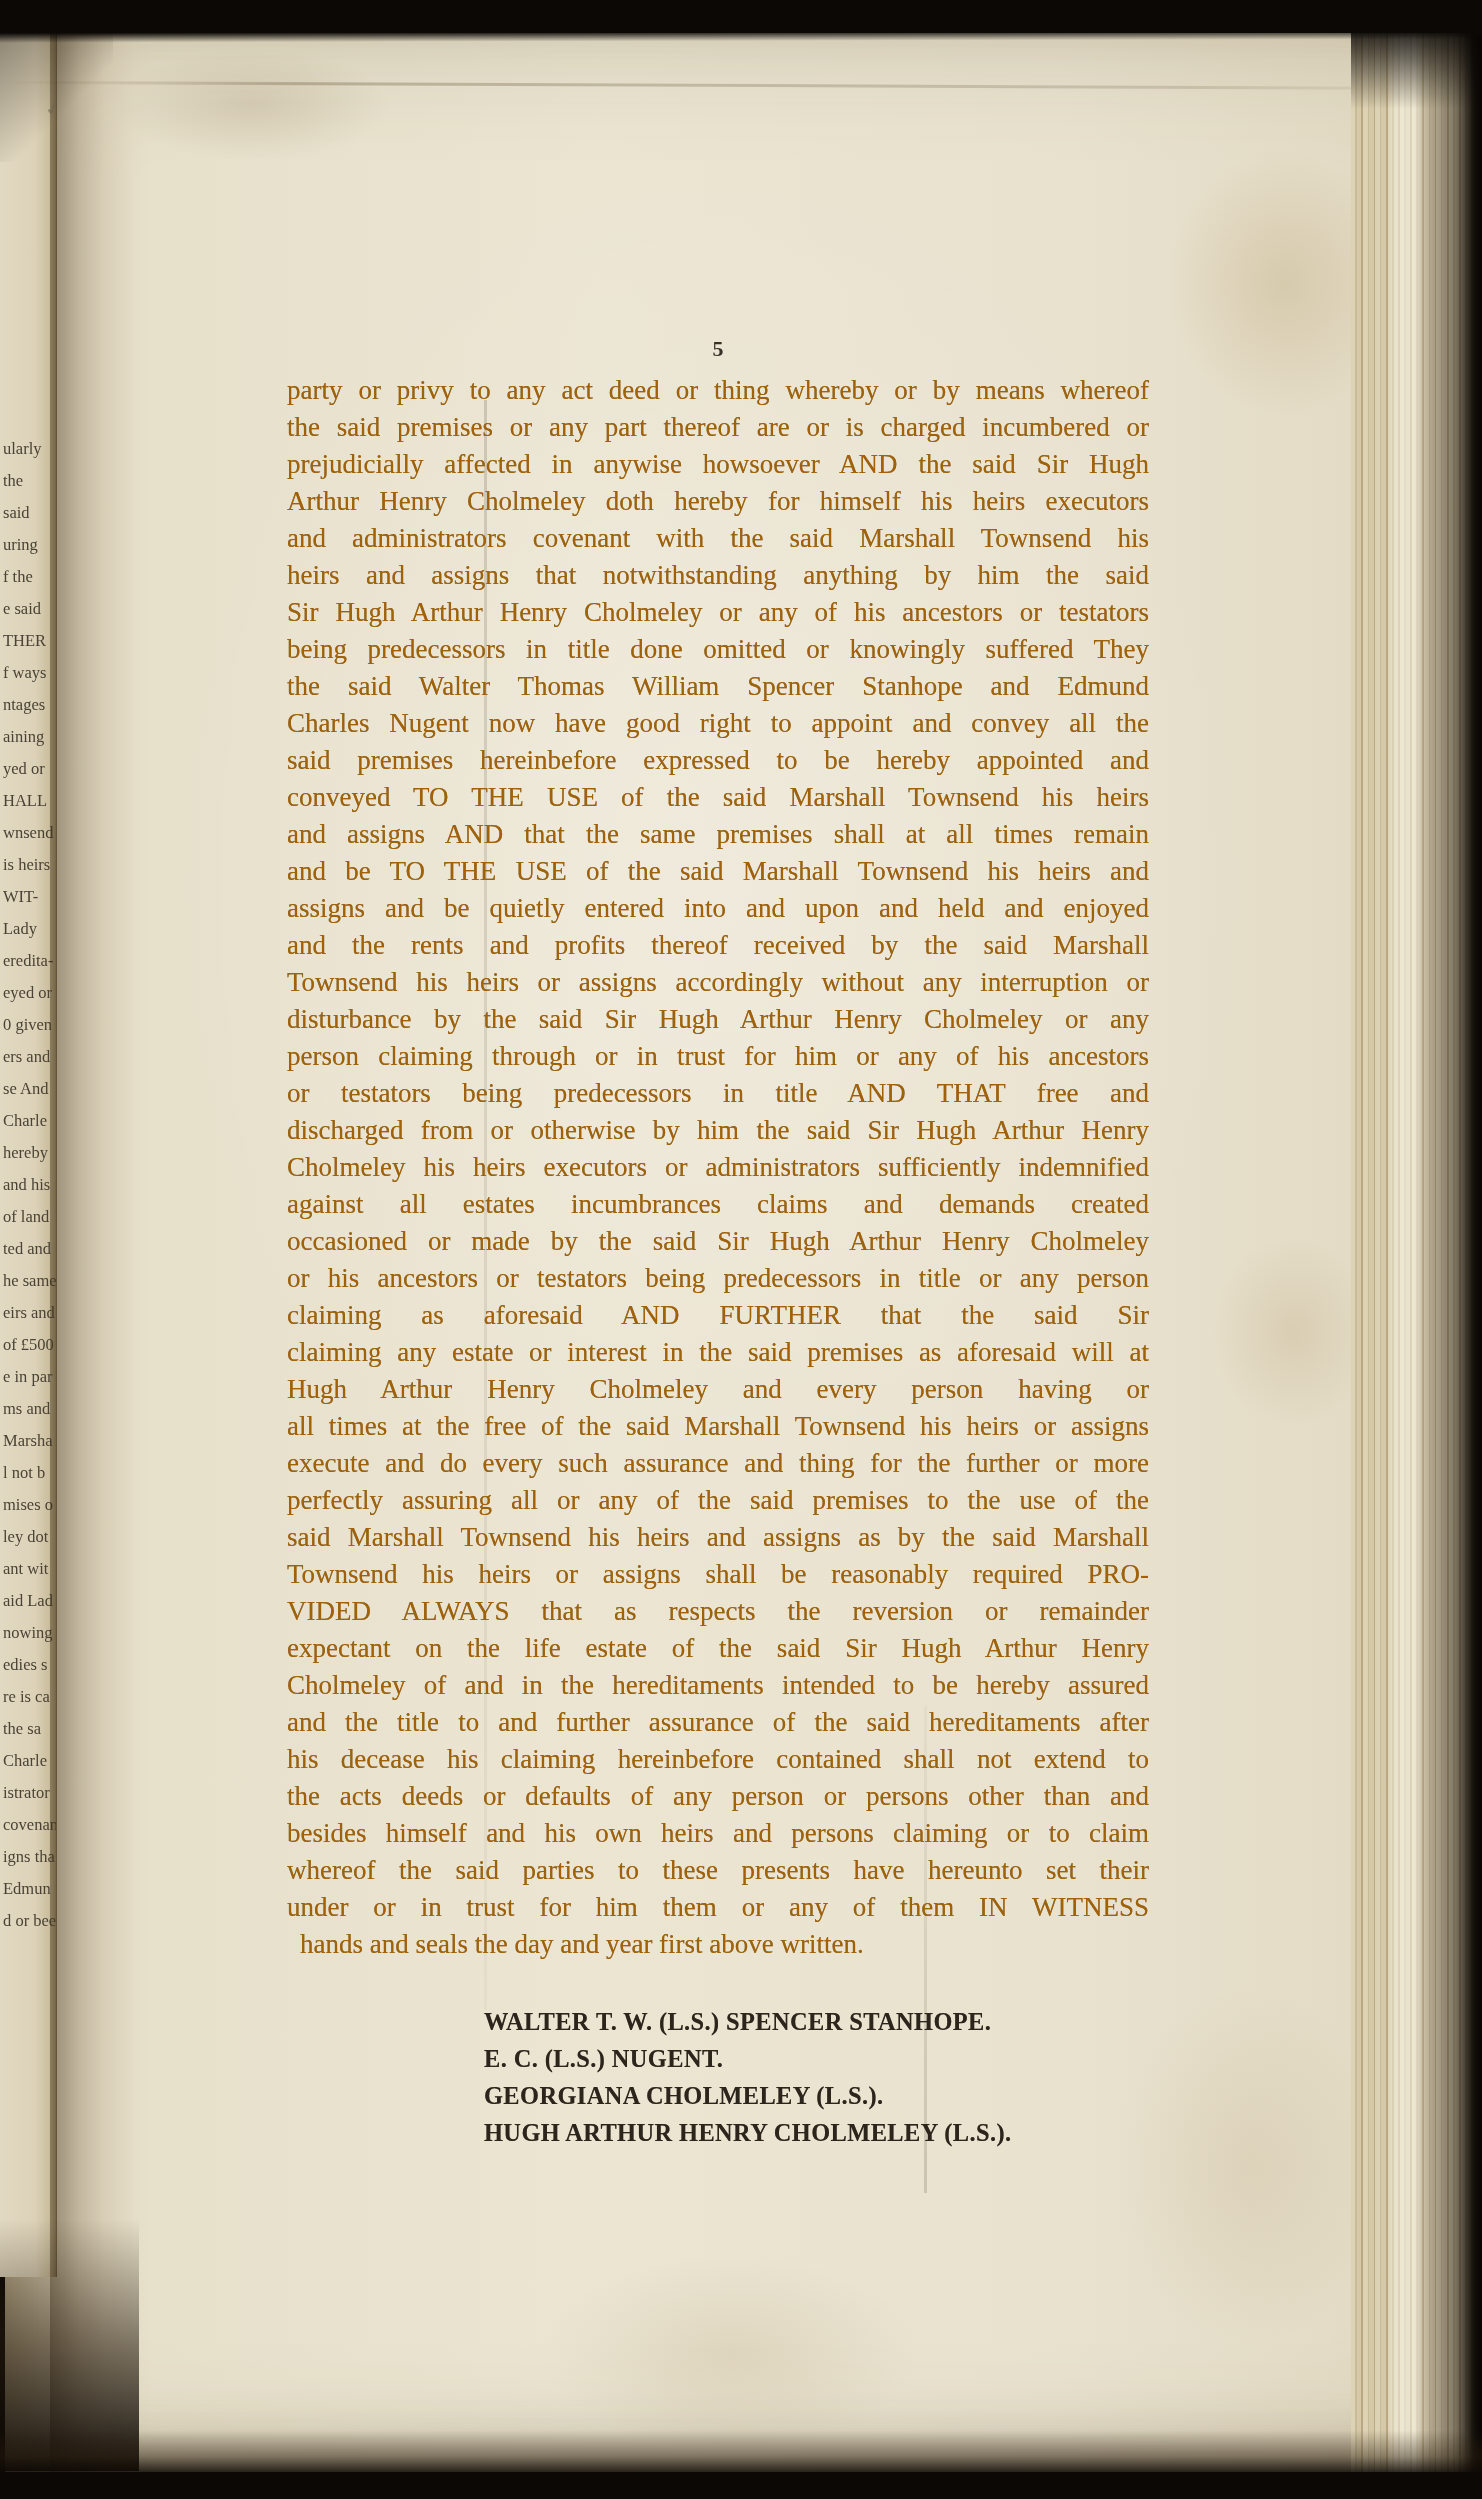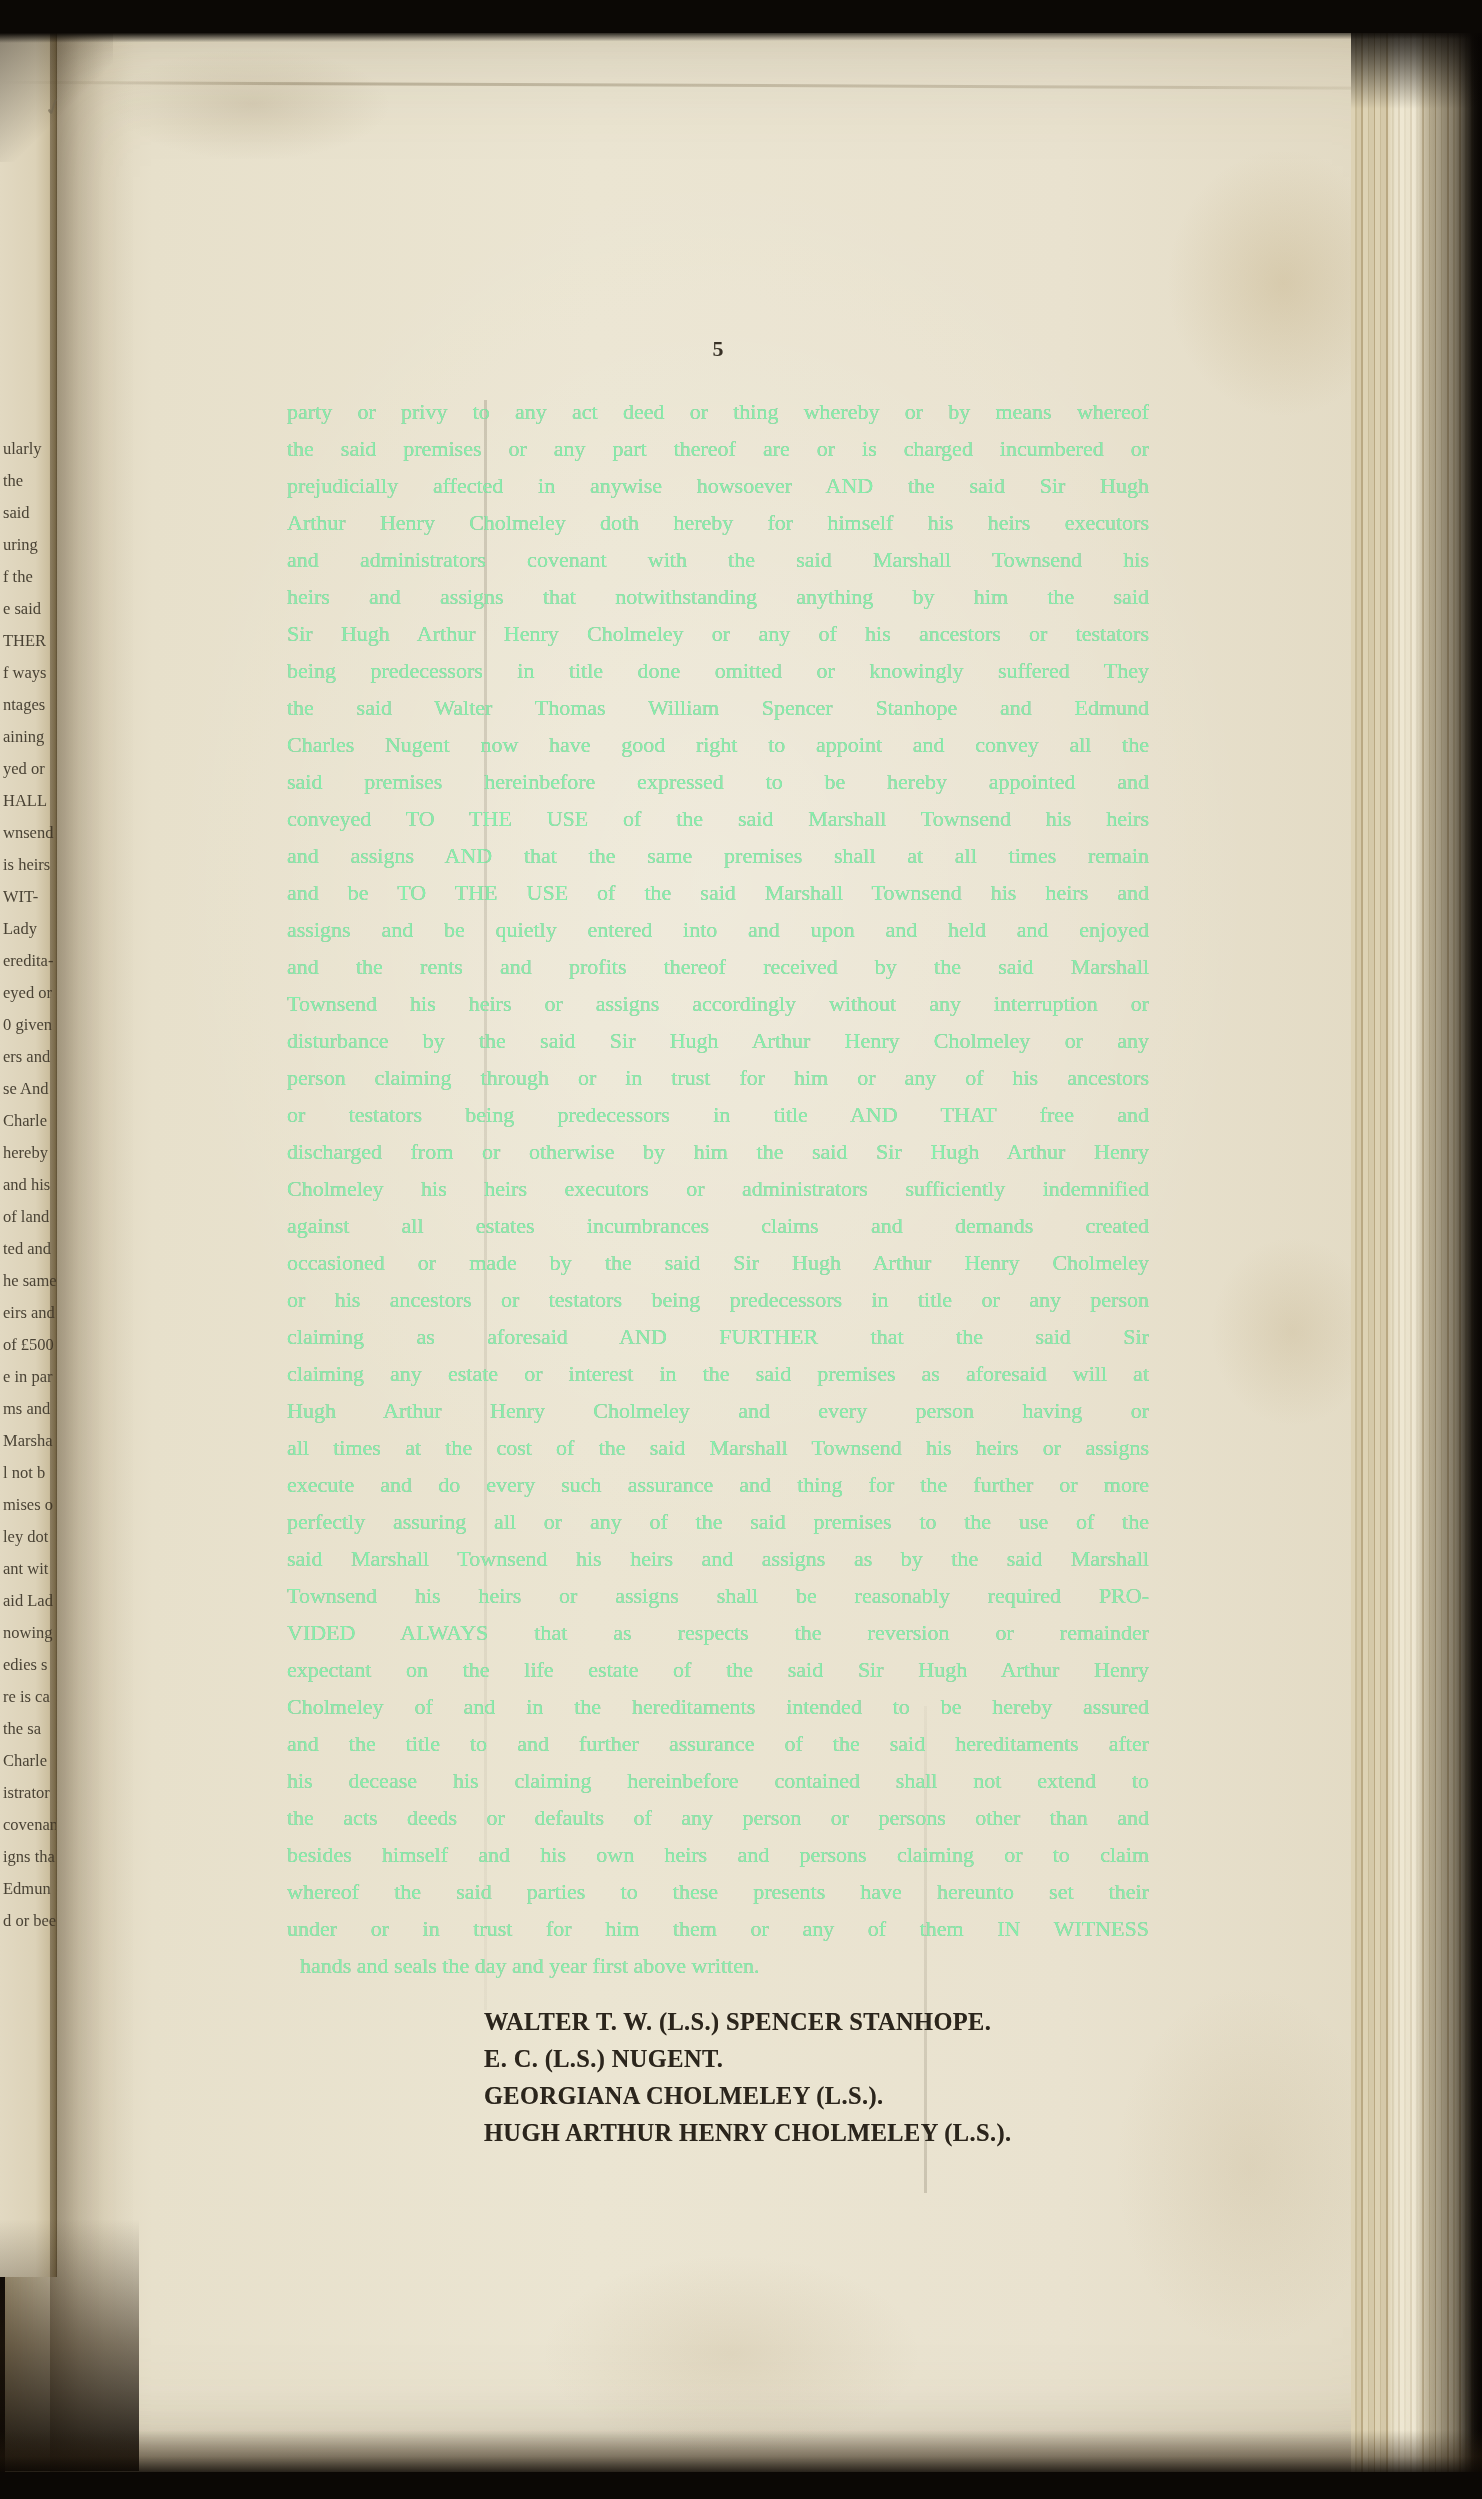--- a/index.html
+++ b/index.html
@@ -78,22 +78,22 @@
     position:absolute; left:44px; top:94px; z-index:3;
     font-size:22.6px; color:rgba(108,98,78,.6); transform:rotate(-18deg);
   }
 
   
   .page-number {
     position:absolute; left:287px; top:336px; width:862px; z-index:5;
     text-align:center; font-size:22px; font-weight:bold; color:#383126;
   }
   .text-block {
-    position:absolute; left:287px; top:393px; width:862px; z-index:5;
-    font-size:22px; color:#86efac;
+    position:absolute; left:287px; top:372px; width:862px; z-index:5;
+    font-size:27px; color:#a16207;
     text-shadow:0 0 0.4px rgba(50,40,30,.45);
   }
   .body-line {
     height:37px; line-height:37px; overflow:hidden;
     text-align:justify; text-align-last:justify;
   }
   .body-line:last-child { text-align-last:left;margin-left:13px; }
   .signatures {
     position:absolute; left:484px; top:1970px; z-index:5;
     font-size:24.4px; font-weight:bold; color:#2b251c; letter-spacing:0.4px;
@@ -197,21 +197,21 @@
     <div class="body-line">person claiming through or in trust for him or any of his ancestors</div>
     <div class="body-line">or testators being predecessors in title AND THAT free and</div>
     <div class="body-line">discharged from or otherwise by him the said Sir Hugh Arthur Henry</div>
     <div class="body-line">Cholmeley his heirs executors or administrators sufficiently indemnified</div>
     <div class="body-line">against all estates incumbrances claims and demands created</div>
     <div class="body-line">occasioned or made by the said Sir Hugh Arthur Henry Cholmeley</div>
     <div class="body-line">or his ancestors or testators being predecessors in title or any person</div>
     <div class="body-line">claiming as aforesaid AND FURTHER that the said Sir</div>
     <div class="body-line">claiming any estate or interest in the said premises as aforesaid will at</div>
     <div class="body-line">Hugh Arthur Henry Cholmeley and every person having or</div>
-    <div class="body-line">all times at the cost of the said Marshall Townsend his heirs or assigns</div>
+    <div class="body-line">all times at the free of the said Marshall Townsend his heirs or assigns</div>
     <div class="body-line">execute and do every such assurance and thing for the further or more</div>
     <div class="body-line">perfectly assuring all or any of the said premises to the use of the</div>
     <div class="body-line">said Marshall Townsend his heirs and assigns as by the said Marshall</div>
     <div class="body-line">Townsend his heirs or assigns shall be reasonably required PRO-</div>
     <div class="body-line">VIDED ALWAYS that as respects the reversion or remainder</div>
     <div class="body-line">expectant on the life estate of the said Sir Hugh Arthur Henry</div>
     <div class="body-line">Cholmeley of and in the hereditaments intended to be hereby assured</div>
     <div class="body-line">and the title to and further assurance of the said hereditaments after</div>
     <div class="body-line">his decease his claiming hereinbefore contained shall not extend to</div>
     <div class="body-line">the acts deeds or defaults of any person or persons other than and</div>

